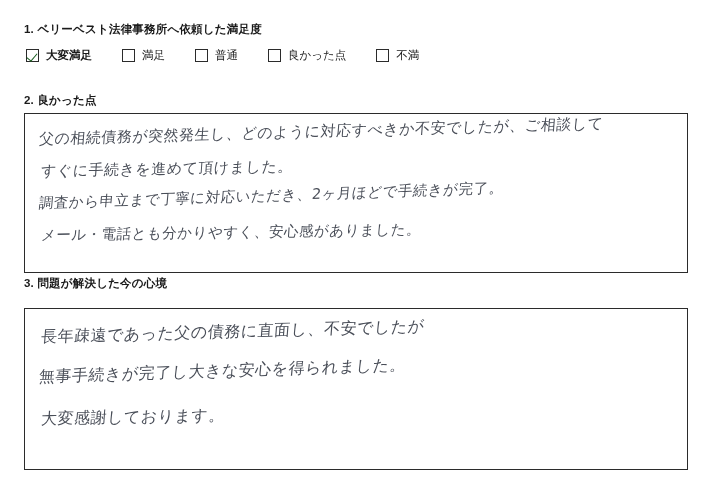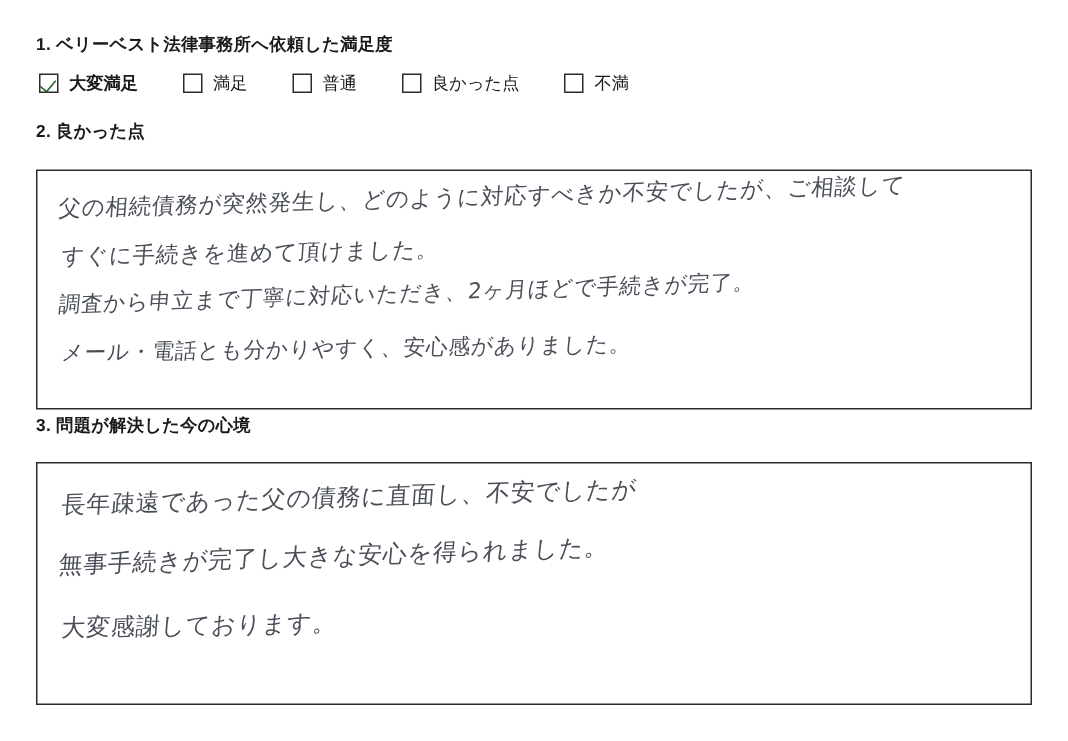--- a/index.html
+++ b/index.html
@@ -74,21 +74,21 @@
     font-size: 11.5px;
     color: #1a1a1a;
     white-space: nowrap;
   }
   .choice.first .choice-label { font-weight: bold; }
 
   
   .q2 {
     position: absolute;
     left: 24px;
-    top: 80px;
+    top: 93px;
     width: 664px;
   }
   .box2 {
     position: absolute;
     left: 24px;
     top: 113px;
     width: 664px;
     height: 160px;
     border: 1.3px solid #2b2b2b;
     box-sizing: border-box;

